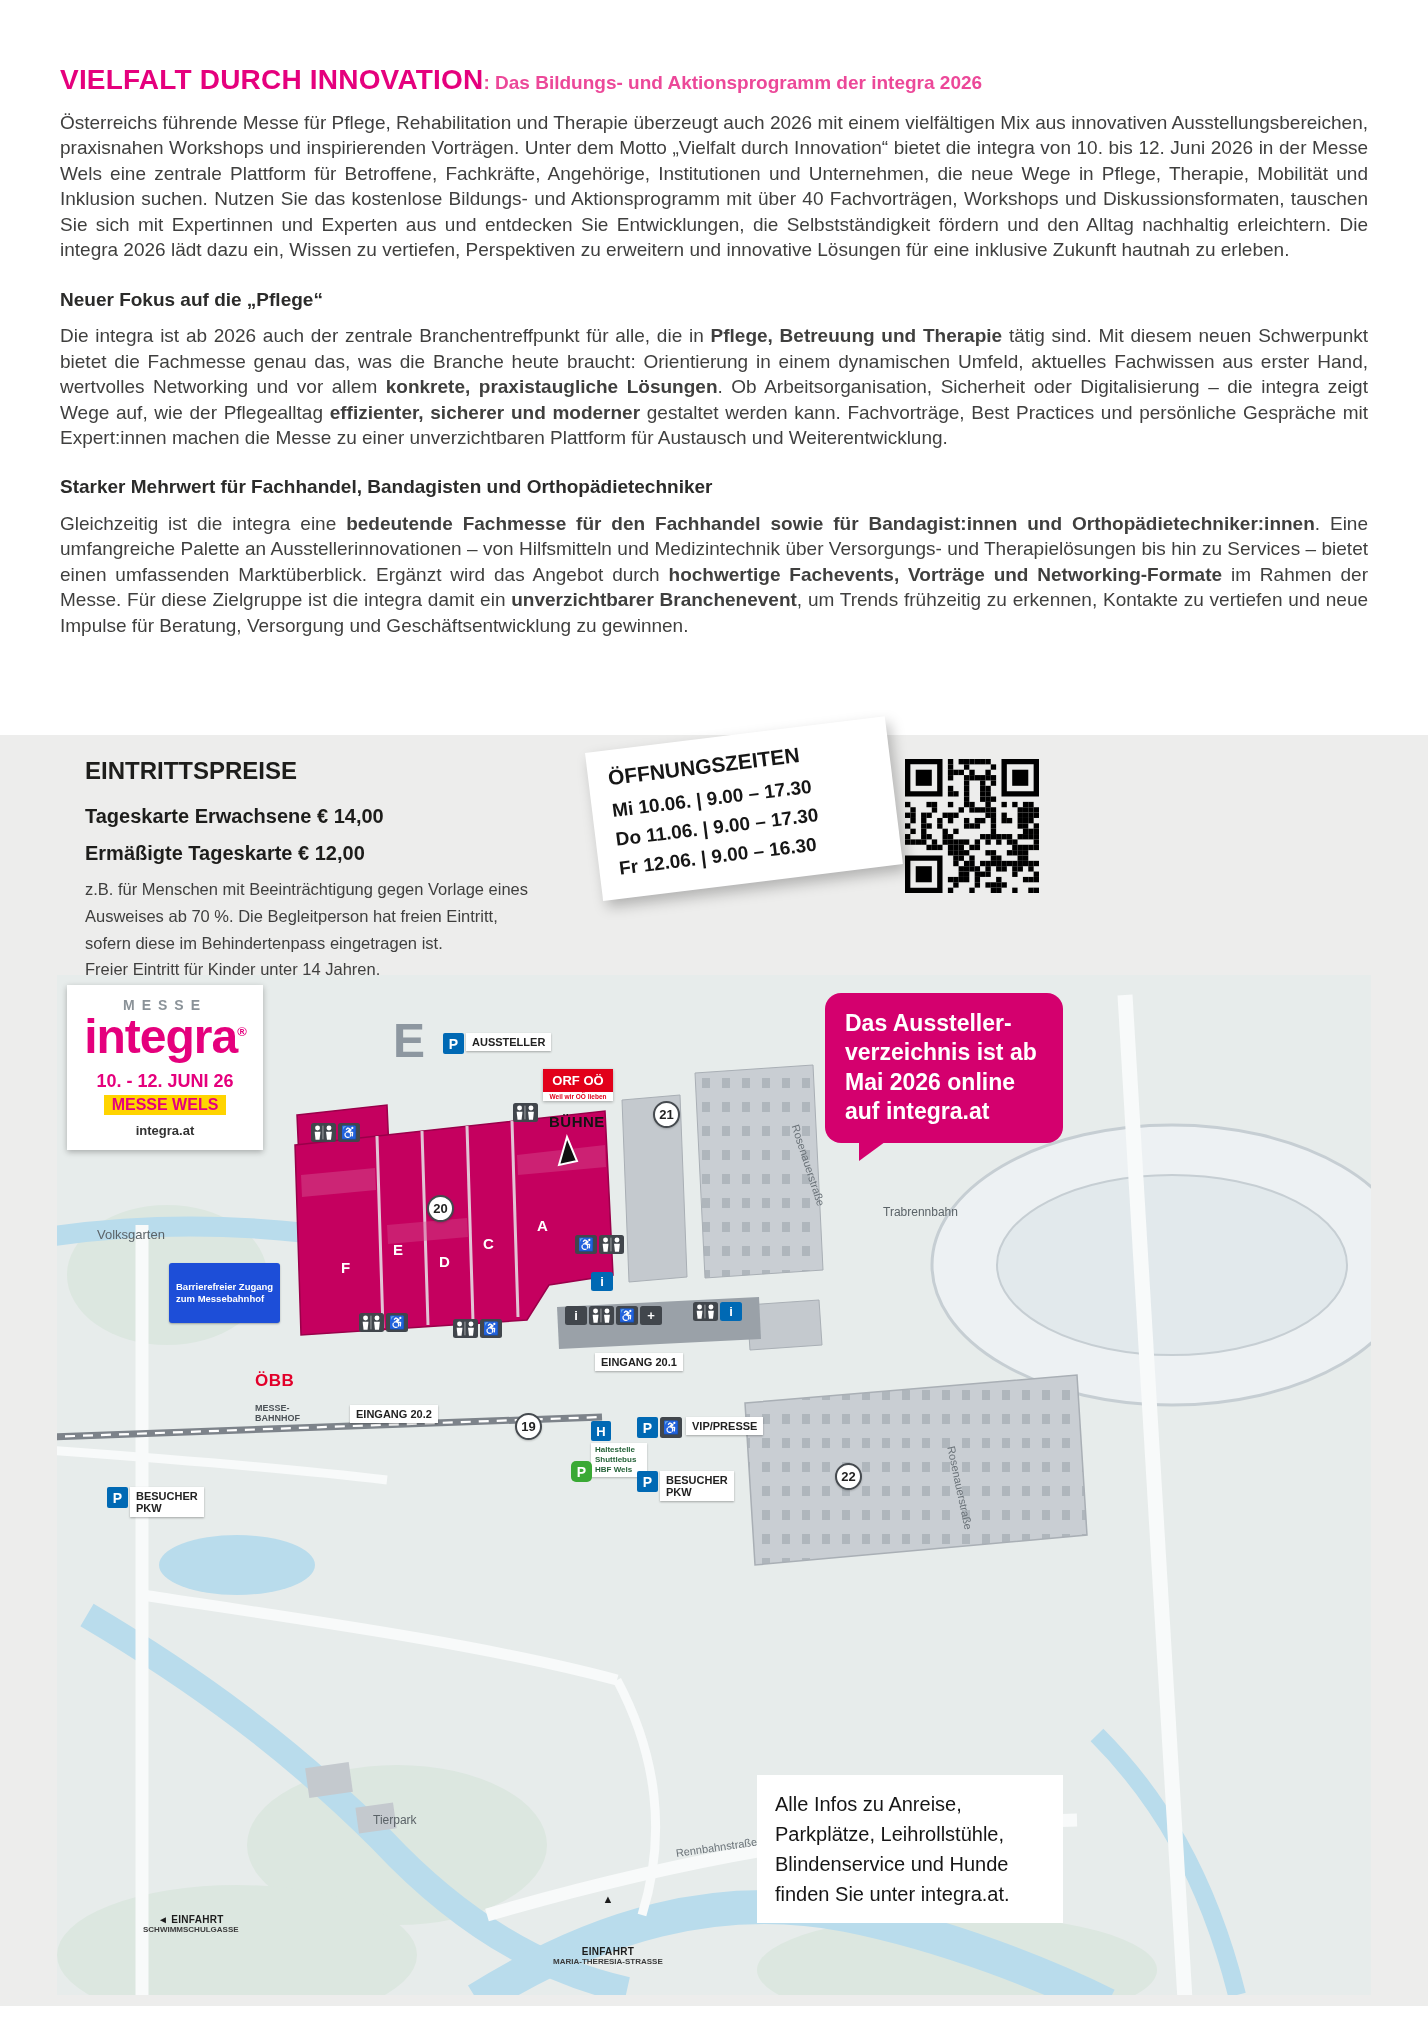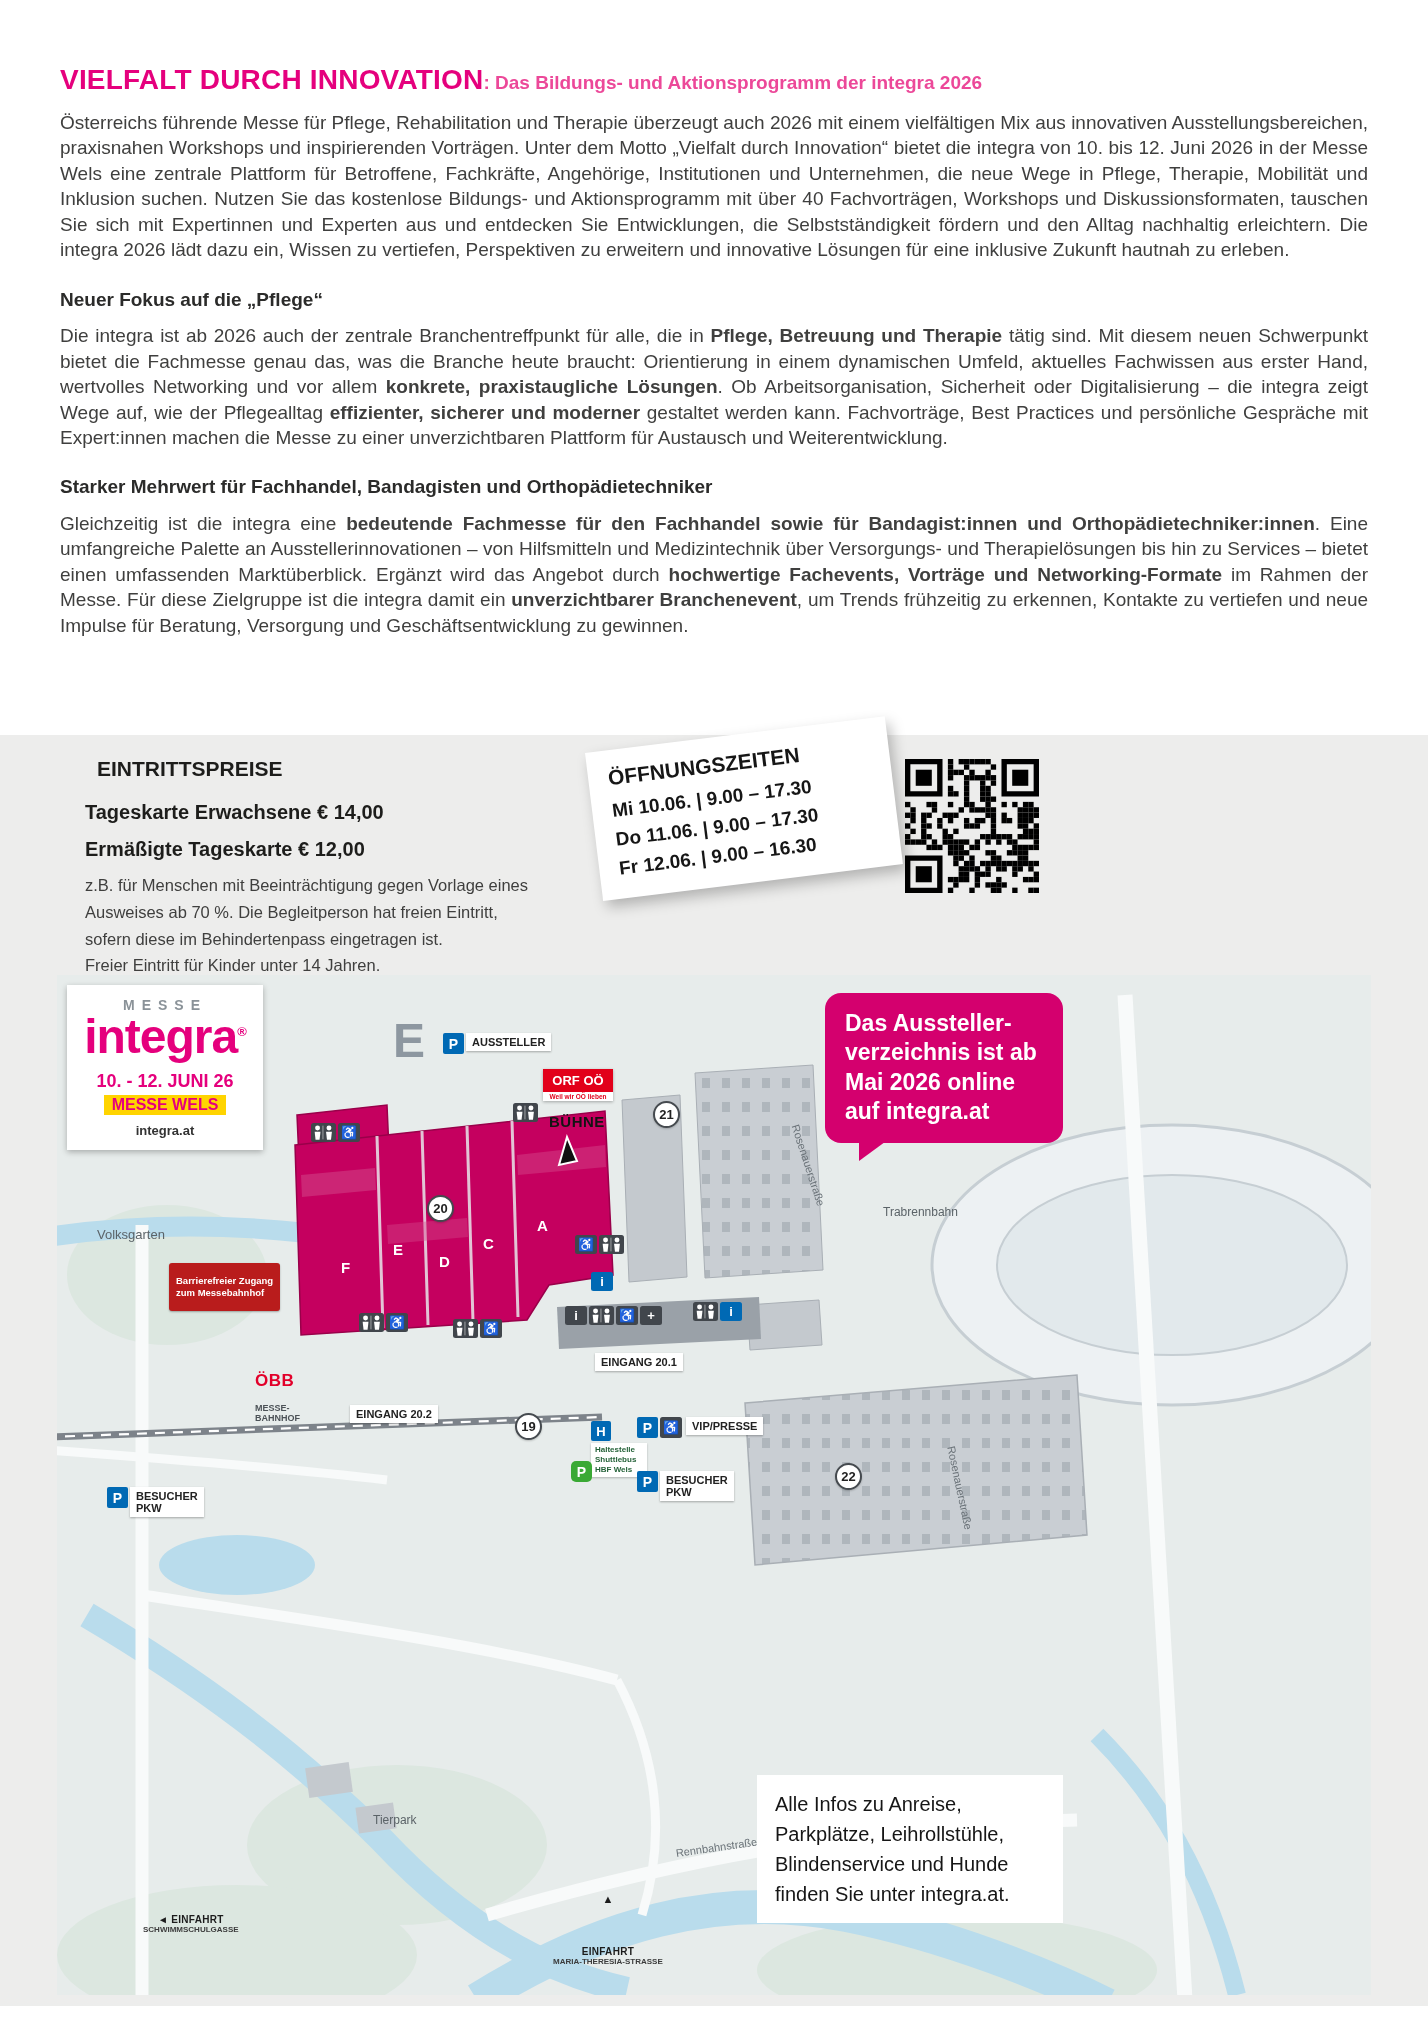--- a/index.html
+++ b/index.html
@@ -11,21 +11,21 @@
   .h-main { color:#e5007d; font-size:28px; font-weight:bold; letter-spacing:.2px; }
   .h-sub  { color:#ec4899; font-size:19px; font-weight:bold; }
   .article { position:absolute; left:60px; top:110px; width:1308px;
              color:#3f3f3e; font-size:19px; line-height:1.34; text-align:justify; }
   .article p { margin:0 0 17px; }
   .article h2 { font-size:19px; color:#2b2b2a; margin:24px 0 11px; font-weight:bold; text-align:left; }
 
   
   .gray-panel { position:absolute; left:0; top:735px; width:1428px; height:1271px; background:#ededec; }
   .pricing { position:absolute; left:85px; top:22px; }
-  .pricing h3 { font-size:21px; font-weight:bold; color:#1d1d1b; margin:0 12px 20px; }
+  .pricing h3 { font-size:24px; font-weight:bold; color:#1d1d1b; margin:0 0 20px; }
   .price { font-size:20px; font-weight:bold; color:#1d1d1b; margin:0 0 14px; }
   .note  { font-size:16.5px; color:#3f3f3e; margin:0 0 5px; line-height:1.32; }
 
   .hours-card { position:absolute; left:585px; top:18px; width:262px; padding:16px 20px 12px;
                 background:#fff; transform:rotate(-7deg); transform-origin:left top;
                 box-shadow:4px 7px 14px rgba(0,0,0,.25); }
   .hours-title { font-size:21px; font-weight:bold; color:#161616; margin-bottom:10px; }
   .hours-line  { font-size:19px; font-weight:bold; color:#161616; margin-bottom:7px; }
 
   .qr { position:absolute; left:905px; top:24px; width:134px; height:134px; }
@@ -79,22 +79,22 @@
 
   .hstop { position:absolute; left:534px; top:446px; width:64px; }
   .hstop-box { width:20px; height:20px; background:#0069b4; color:#fff; font-weight:900; font-size:13px;
                display:flex; align-items:center; justify-content:center; border-radius:2px; }
   .hstop-txt { background:#fff; font-size:8px; line-height:1.25; padding:2px 4px; color:#26633a;
                font-weight:bold; box-shadow:0 1px 2px rgba(0,0,0,.25); margin-top:2px; width:56px; }
 
   .maplbl { position:absolute; color:#5b6368; font-size:13px; }
   .maplbl.small { font-size:11px; color:#6a7278; }
   .rot { transform-origin:left top; }
-  .dark-badge { position:absolute; background:#b91c1c; color:#fff; font-size:9.5px; font-weight:bold;
-                padding:12px 7px; border-radius:3px; line-height:1.25; box-shadow:0 1px 2px rgba(0,0,0,.3); }
+  .dark-badge { position:absolute; background:#1d4ed8; color:#fff; font-size:9.5px; font-weight:bold;
+                padding:18px 7px; border-radius:3px; line-height:1.25; box-shadow:0 1px 2px rgba(0,0,0,.3); }
 
   .einfahrt { position:absolute; text-align:center; color:#1c1c1c; }
   .einfahrt .main { font-size:10px; font-weight:900; letter-spacing:.3px;margin-top:41px; }
   .einfahrt .sub  { font-size:8px; font-weight:bold; color:#3c3c3c; }
 
   .callout { position:absolute; left:768px; top:18px; width:238px; background:#d4006e; border-radius:16px;
              padding:16px 20px; color:#fff; font-weight:800; font-size:23px; line-height:1.28; }
   .callout:after { content:""; position:absolute; left:34px; bottom:-18px; width:0; height:0;
                    border-top:22px solid #d4006e; border-right:30px solid transparent; }
 

